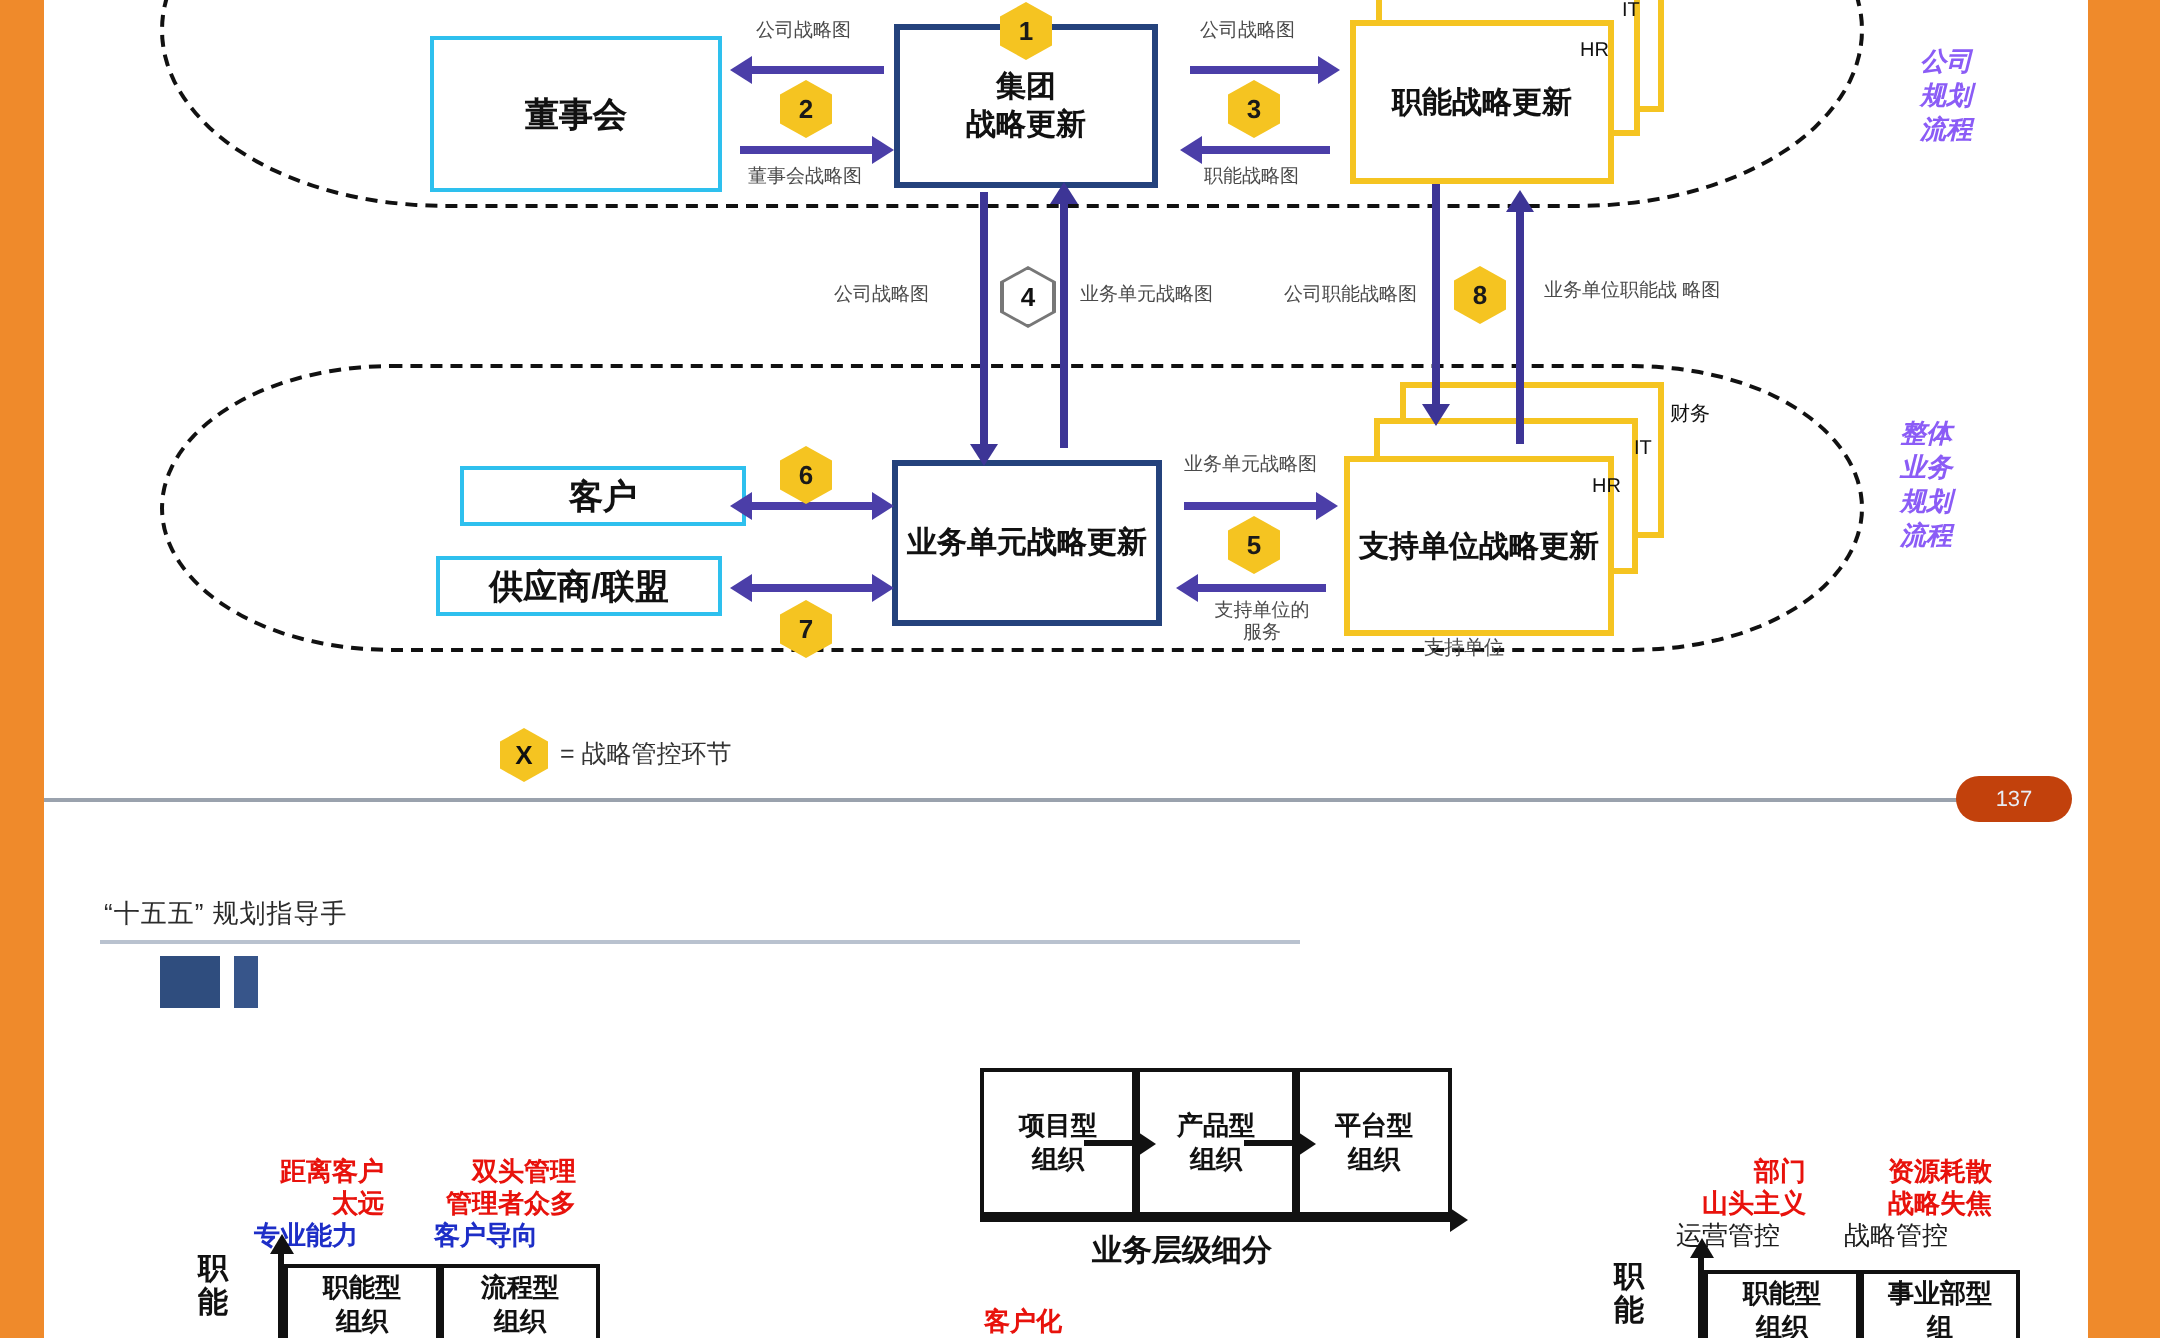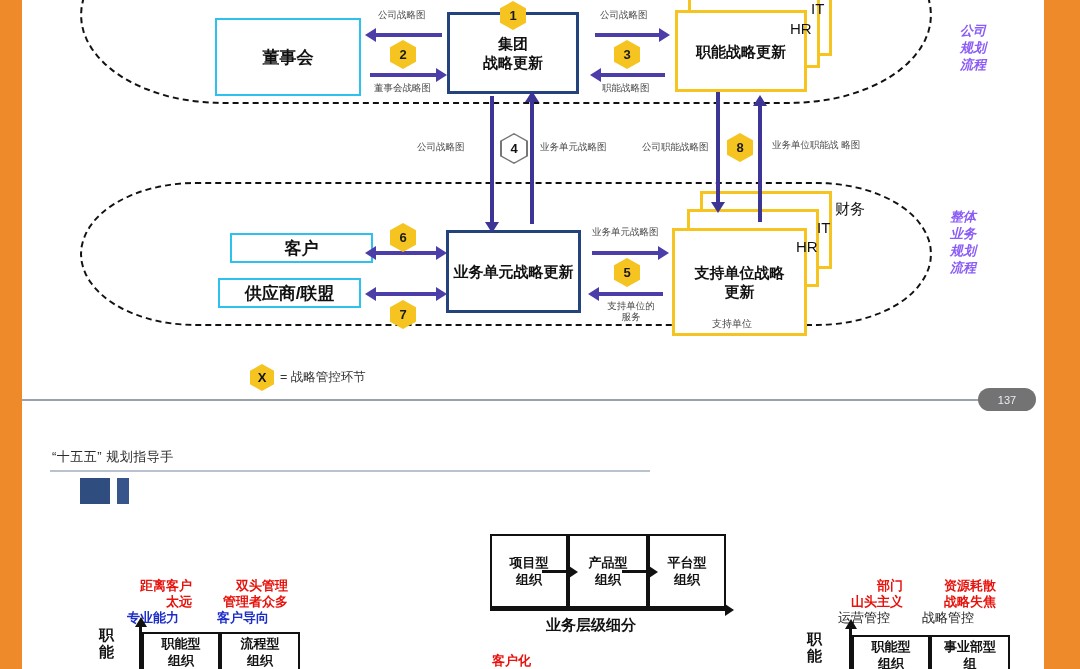--- a/index.html
+++ b/index.html
@@ -35,21 +35,21 @@
 
   .box {
     position:absolute; background:#fff; display:flex; align-items:center;
     justify-content:center; text-align:center; font-weight:bold; color:#111;
   }
   .box-cy { border:2.5px solid #2ec0ee; font-size:17px; }
   .box-navy { border:3.5px solid #24427c; font-size:15px; line-height:19px;text-align:center; }
   .box-yellow { border:3px solid #f5c421; font-size:15px; line-height:19px; }
 
   .stack { position:absolute; border:3px solid #f5c421; background:#fff; }
-  .stack-tag { position:absolute; font-size:15px; color:#111; font-weight:normal; }
+  .stack-tag { position:absolute; font-size:10px; color:#111; font-weight:normal; }
 
   .hex {
     position:absolute; width:26px; height:29px; z-index:12;
     display:flex; align-items:center; justify-content:center;
     font-size:13px; font-weight:bold; color:#1a1a1a;
     clip-path: polygon(50% 0%, 100% 25%, 100% 75%, 50% 100%, 0% 75%, 0% 25%);
     background:#f5c421;
   }
   .hexwrap { position:absolute; width:28px; height:31px; z-index:12; }
   .hexwrap .outer{ position:absolute; inset:0; background:#777;
@@ -73,21 +73,21 @@
 
   .legend { position:absolute; left:228px; top:364px; display:flex; align-items:center; gap:6px; }
   .legend .lh { position:relative; width:24px; height:27px; background:#f5c421;
     clip-path: polygon(50% 0%, 100% 25%, 100% 75%, 50% 100%, 0% 75%, 0% 25%);
     display:flex; align-items:center; justify-content:center; font-size:13px; font-weight:bold; color:#111; }
   .legend .lt { font-size:12.5px; color:#333; }
 
   .divider { position:absolute; left:0; top:399px; width:992px; height:1.5px; background:#9aa2ad; }
   .pagebadge {
     position:absolute; right:8px; top:388px; width:58px; height:23px; border-radius:12px;
-    background:#737373; color:#e8edf5; font-size:11px; display:flex; align-items:center;
+    background:#c2410c; color:#e8edf5; font-size:11px; display:flex; align-items:center;
     justify-content:center;
   }
 
   
   .slide-bot { position:absolute; left:0; top:430px; width:1022px; height:239px; }
   .kicker { position:absolute; left:30px; top:18px; font-size:13px; color:#2b2b2b; letter-spacing:0.5px; }
   .kicker-rule { position:absolute; left:28px; top:40px; width:600px; height:1.5px; background:#b9c2cf; }
   .sq1 { position:absolute; left:58px; top:48px; width:30px; height:26px; background:#2f4d7e; }
   .sq2 { position:absolute; left:95px; top:48px; width:12px; height:26px; background:#37558a; }
   .title-main { position:absolute; left:116px; top:45px; font-size:22px; font-weight:bold; color:#24427c; letter-spacing:0px;}
@@ -239,21 +239,21 @@
     <div class="arrow-h ah-l ah-r" style="left:352px; top:292px; width:64px;"></div>
     <div class="hex" style="left:368px; top:223px;">
       <span>6</span>
     </div>
     <div class="hex" style="left:368px; top:300px;">
       <span>7</span>
     </div>
 
     <div class="stack" style="left:678px; top:191px; width:132px; height:78px;"></div>
     <div class="stack" style="left:665px; top:209px; width:132px; height:78px;"></div>
-    <div class="box box-yellow" style="left:650px; top:228px; width:135px; height:108px; flex-direction:column;">
+    <div class="box box-yellow" style="left:650px; top:228px; width:135px; height:90px; flex-direction:row;">
       <span>支持单位战略</span>
       <span>更新</span>
     </div>
     <div class="stack-tag" style="left:813px; top:200px;">
       <span>财务</span>
     </div>
     <div class="stack-tag" style="left:795px; top:219px;">
       <span>IT</span>
     </div>
     <div class="stack-tag" style="left:774px; top:238px;">

